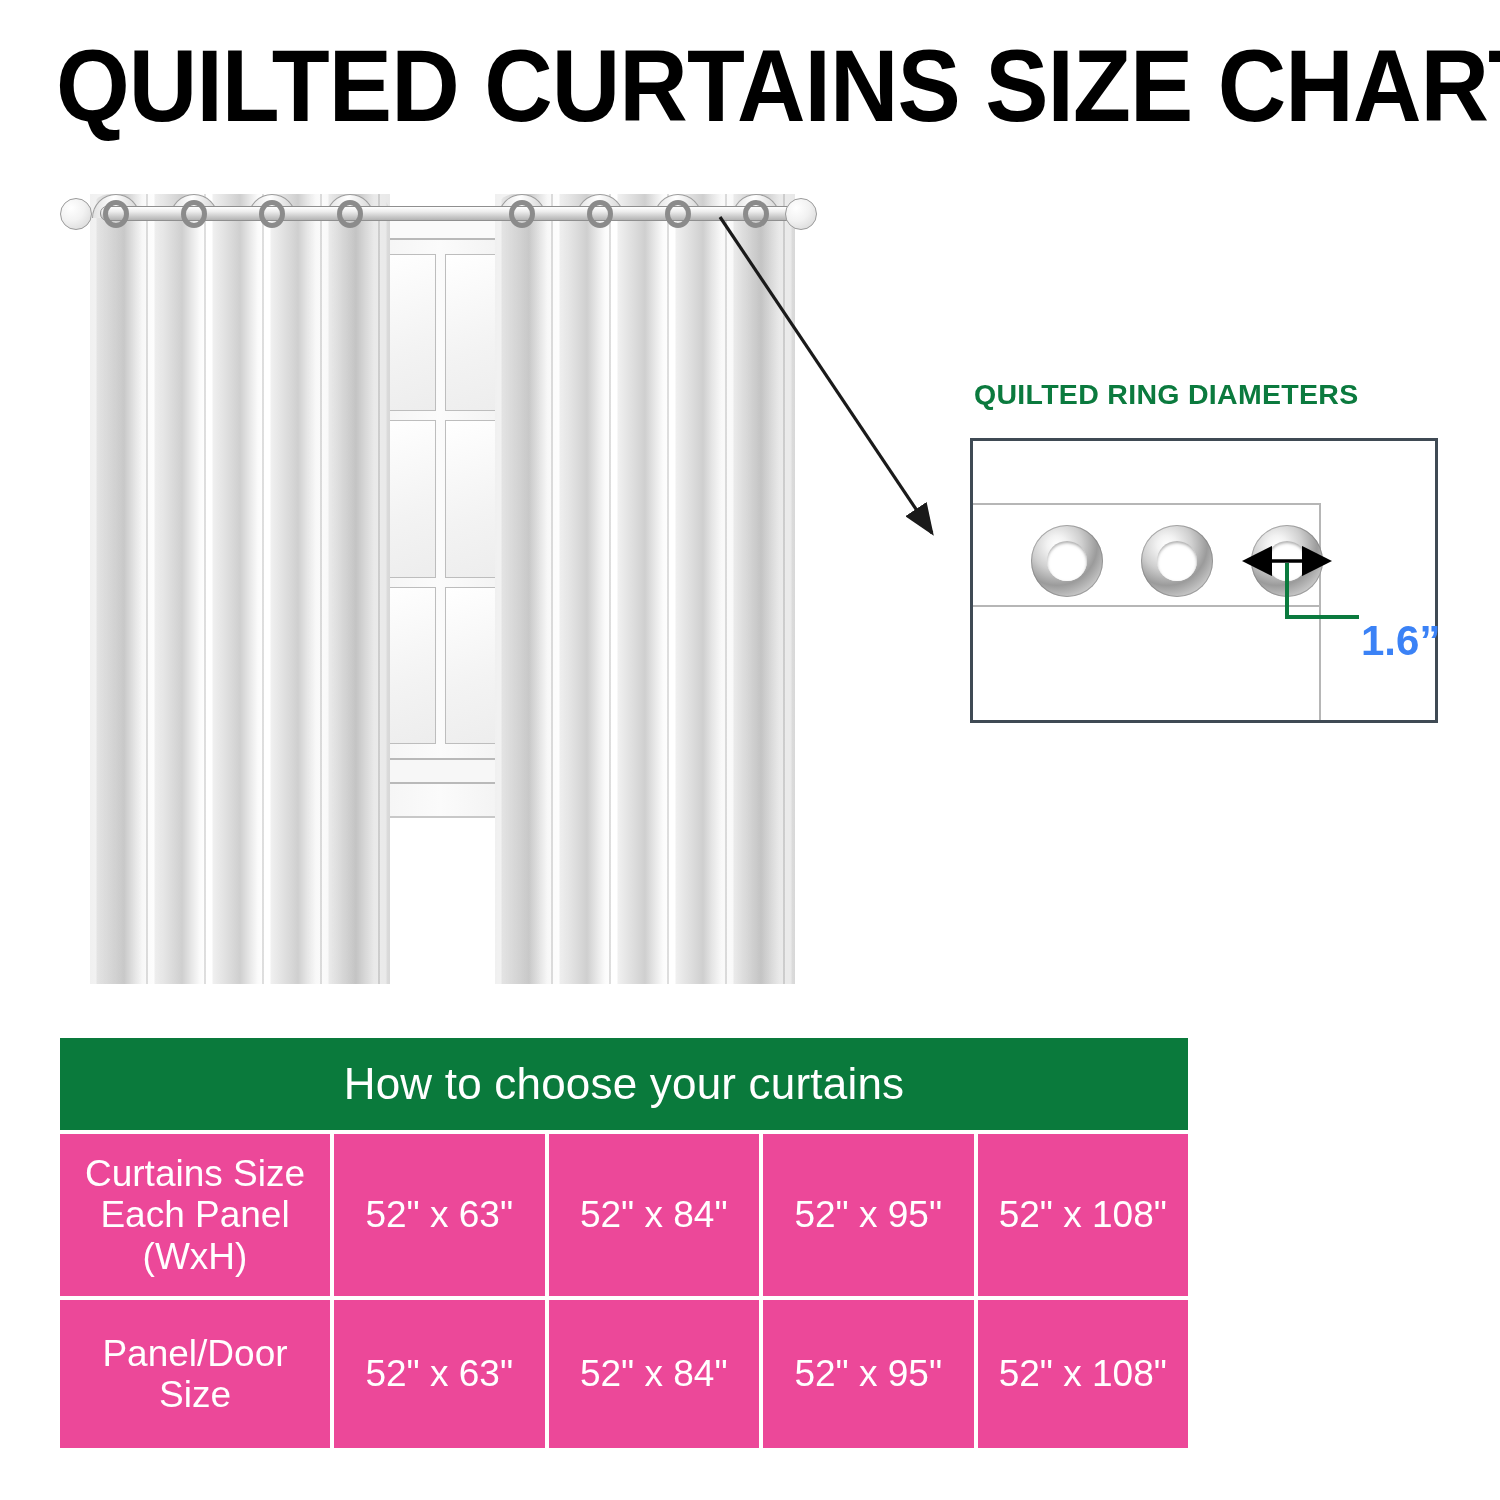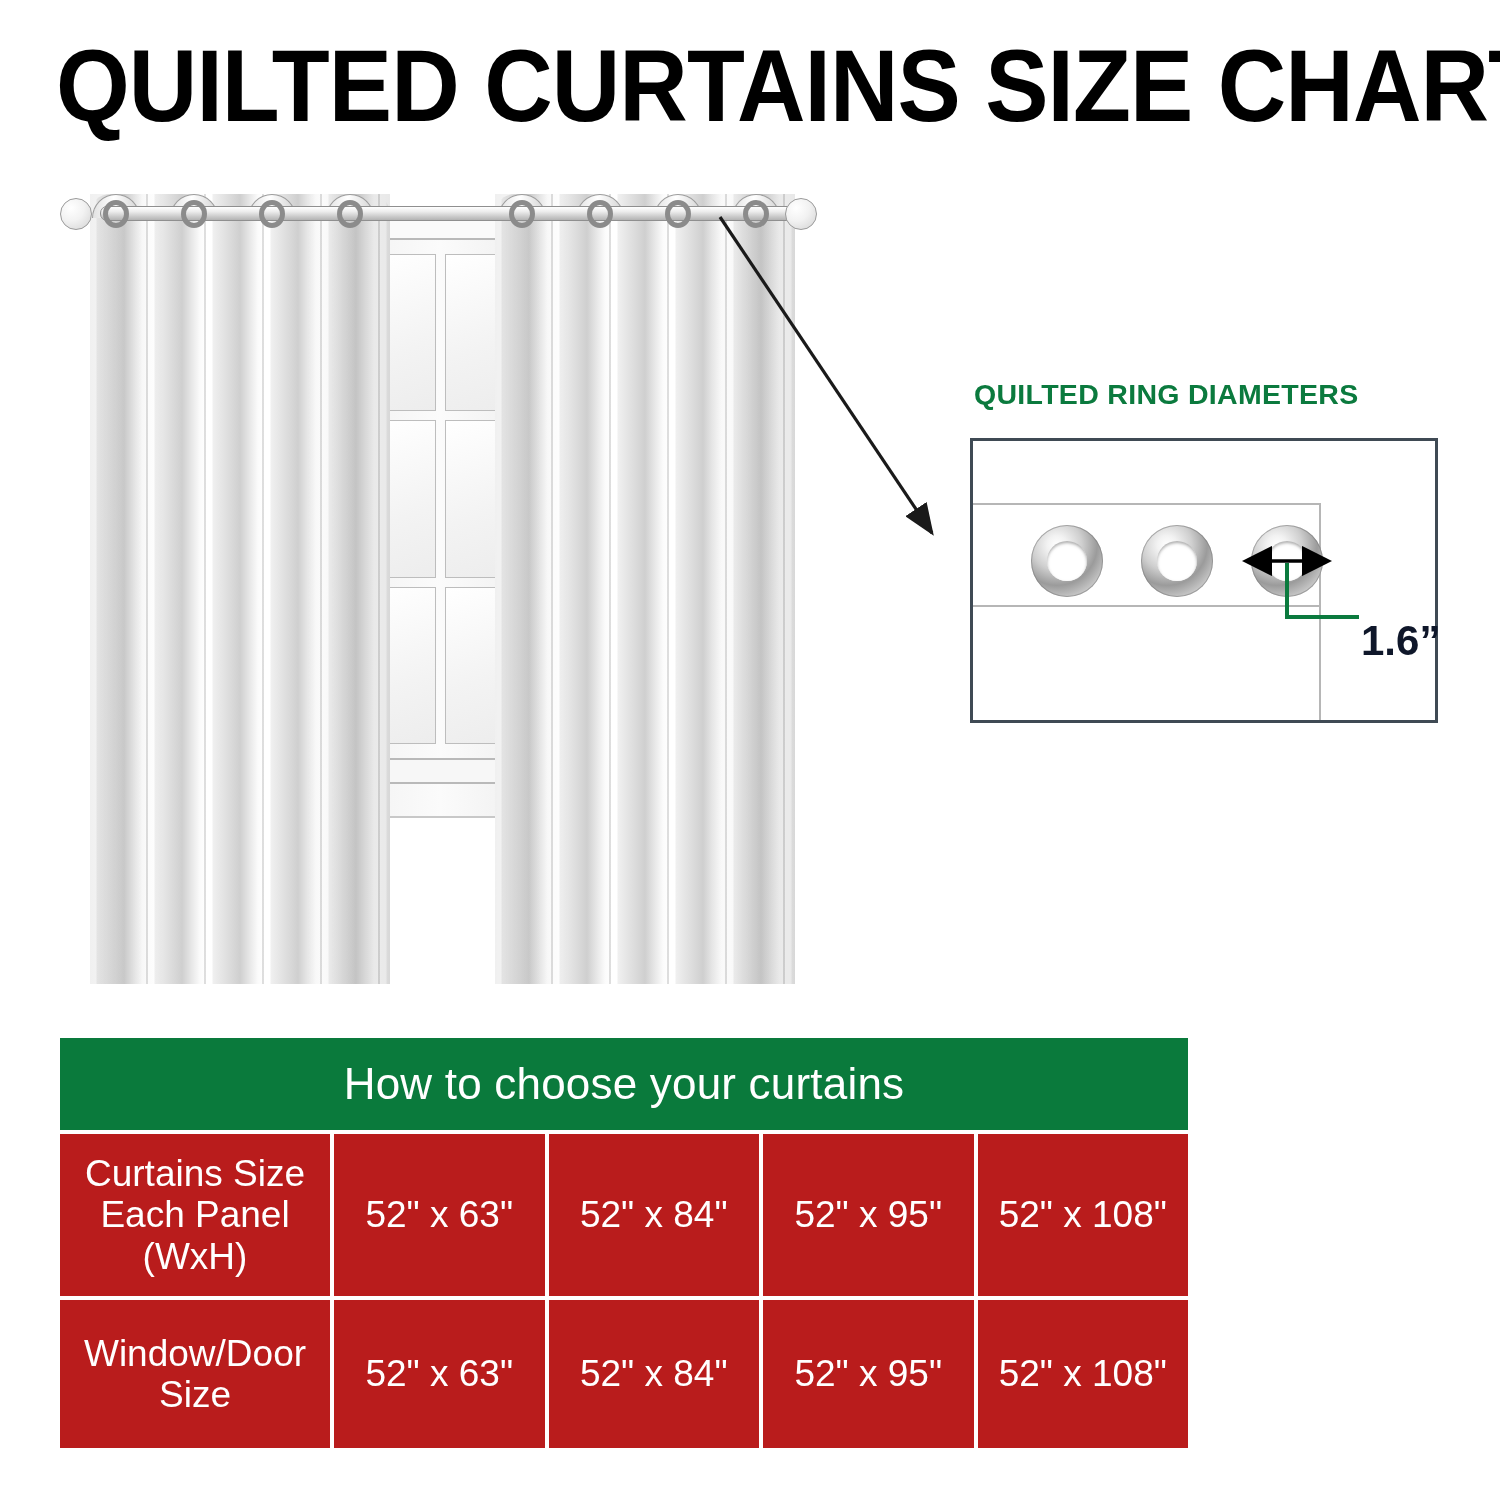--- a/index.html
+++ b/index.html
@@ -273,21 +273,21 @@
     height: 285px;
     overflow: visible;
   }
   #dim-label {
     position: absolute;
     left: 388px;
     top: 176px;
     font-family: "Liberation Sans", sans-serif;
     font-weight: 700;
     font-size: 42px;
-    color: #0f172a;
+    color: #3b82f6;
     white-space: nowrap;
   }
 
   
   #size-table {
     position: absolute;
     left: 60px;
     top: 1038px;
     width: 1128px;
     height: 410px;
@@ -306,21 +306,21 @@
     font-weight: 400;
     letter-spacing: 0.2px;
   }
   .table-row {
     display: flex;
     gap: 4px;
   }
   #row-1 { height: 162px; }
   #row-2 { height: 148px; }
   .cell {
-    background: #b91c1c;
+    background: #ec4899;
     color: #ffffff;
     display: flex;
     align-items: center;
     justify-content: center;
     text-align: center;
     font-size: 37px;
     font-weight: 400;
     line-height: 1.12;
     padding: 0 6px;
     box-sizing: border-box;
@@ -437,19 +437,19 @@
 
   <div class="table-row" id="row-1">
     <div class="cell label">Curtains Size Each Panel (WxH)</div>
     <div class="cell value">52" x 63"</div>
     <div class="cell value">52" x 84"</div>
     <div class="cell value">52" x 95"</div>
     <div class="cell value">52" x 108"</div>
   </div>
 
   <div class="table-row" id="row-2">
-    <div class="cell label">Window/Door Size</div>
+    <div class="cell label">Panel/Door Size</div>
     <div class="cell value">52" x 63"</div>
     <div class="cell value">52" x 84"</div>
     <div class="cell value">52" x 95"</div>
     <div class="cell value">52" x 108"</div>
   </div>
 </div>
 
 </body></html>

